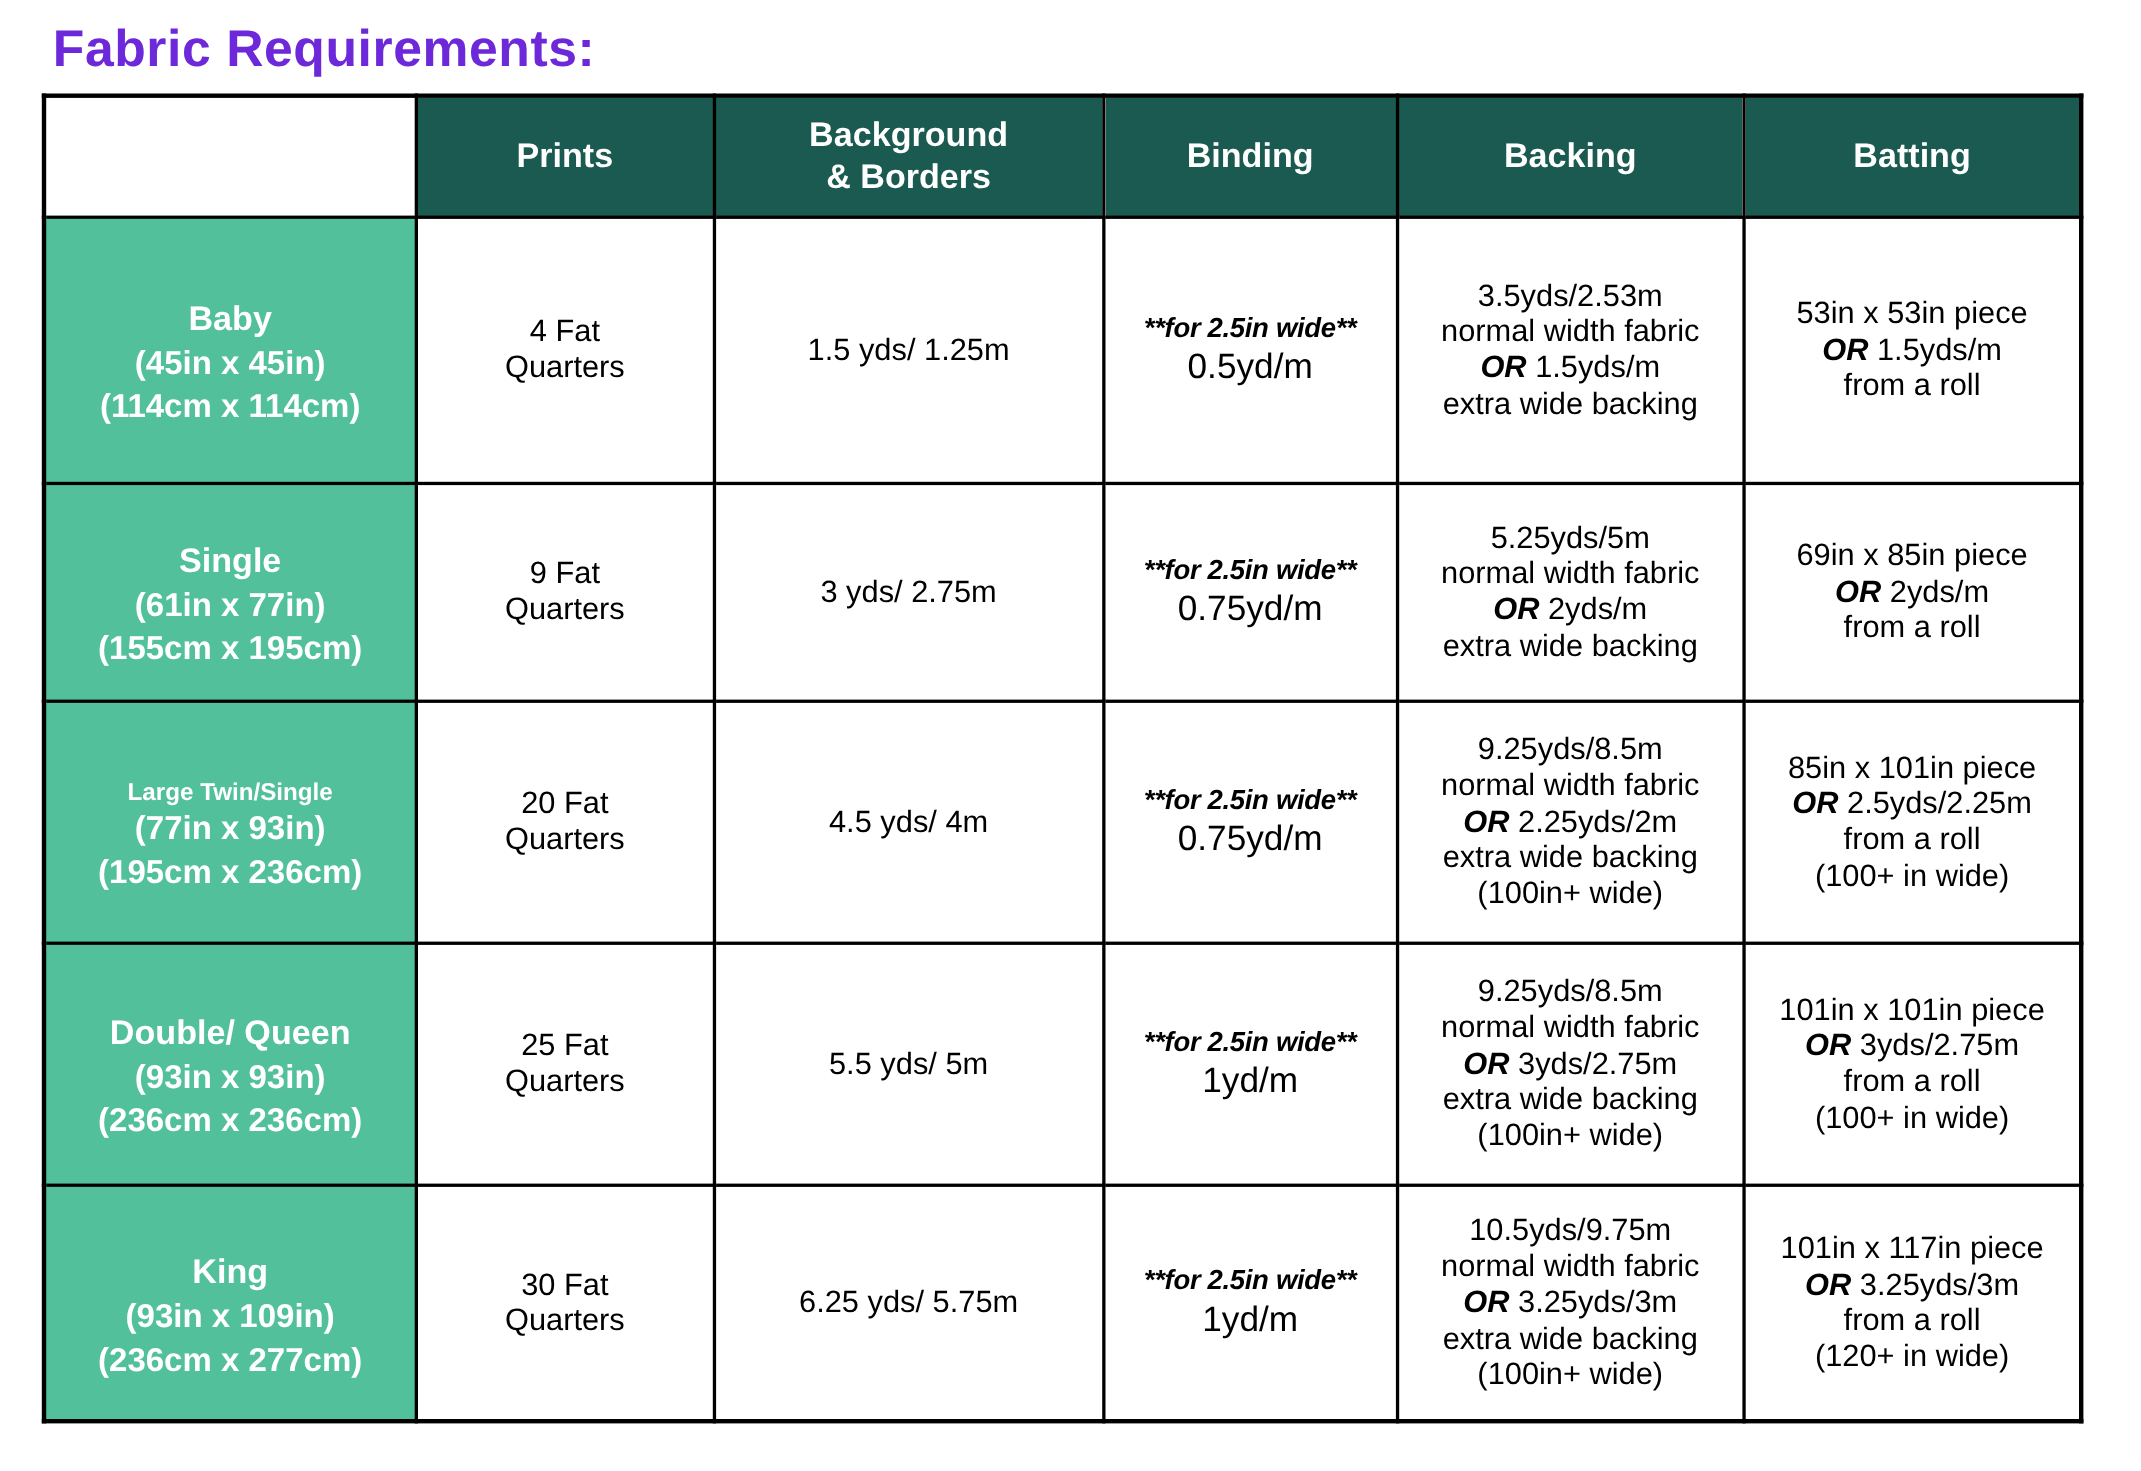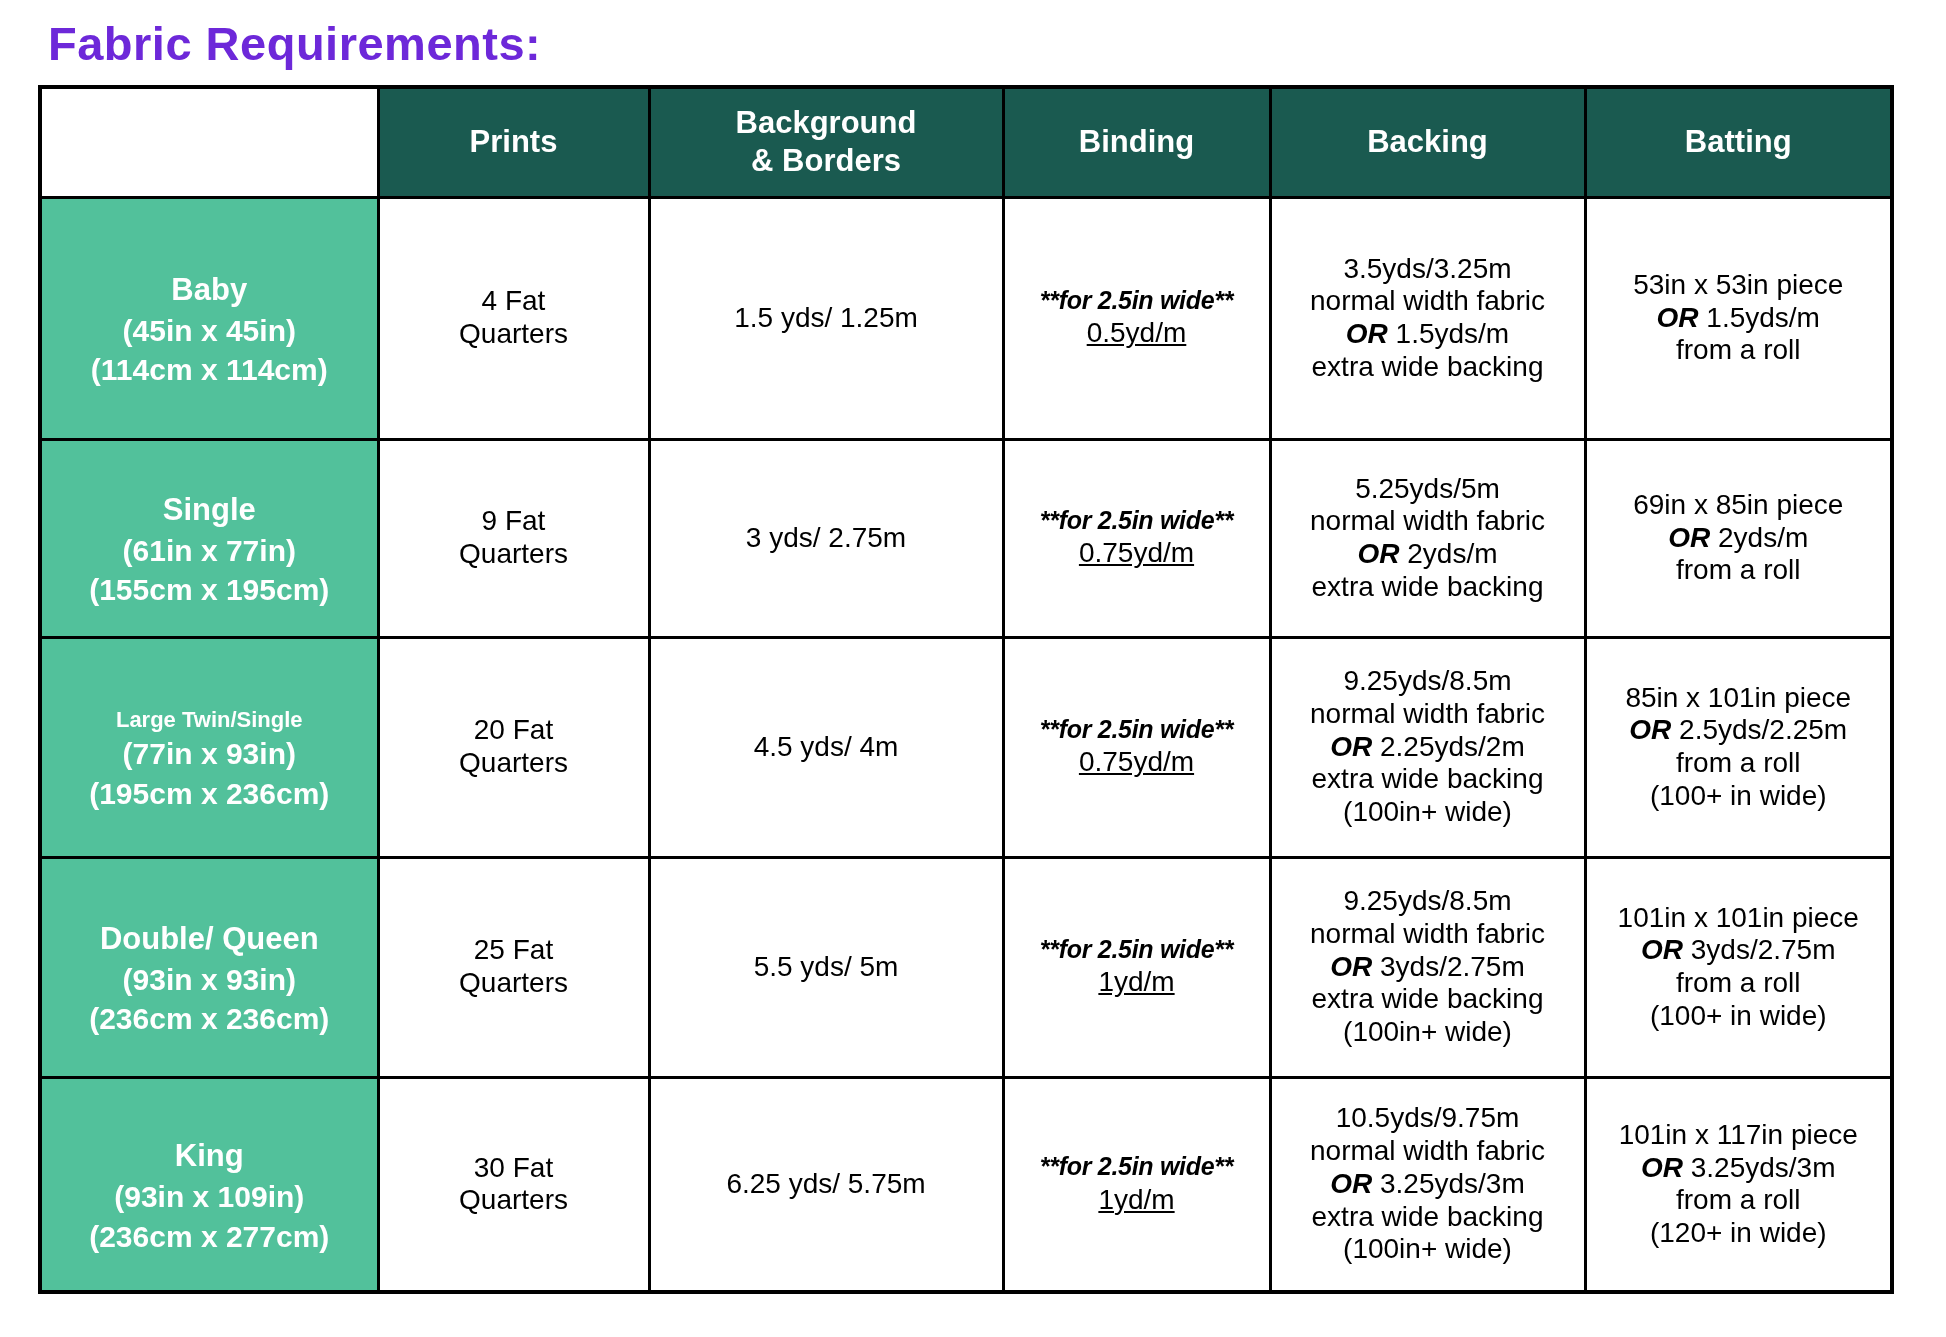--- a/index.html
+++ b/index.html
@@ -53,21 +53,21 @@
   }
   .req td.body{
     font-size:28px;line-height:1.17;
     background:#ffffff;
   }
   .rname{font-size:31px;margin-top:24px;}
   .note{
     font-weight:bold;font-style:italic;font-size:25px;
     letter-spacing:-0.3px;
   }
-  .bindval{font-size:28px;margin-top:2px;text-decoration:underline;}
+  .bindval{font-size:32px;margin-top:2px;}
   .or{font-weight:bold;font-style:italic;}
 </style>
 </head>
 <body>
 
 <div class="page-title">Fabric Requirements:</div>
 
 <table class="req">
   <colgroup>
     <col style="width:338px">
@@ -100,21 +100,21 @@
     <td class="body">
           <div>4 Fat</div>
           <div>Quarters</div>
         </td>
     <td class="body">1.5 yds/ 1.25m</td>
     <td class="body">
       <div class="note">**for 2.5in wide**</div>
       <div class="bindval">0.5yd/m</div>
     </td>
     <td class="body">
-          <div>3.5yds/3.25m</div>
+          <div>3.5yds/2.53m</div>
           <div>normal width fabric</div>
           <div><span class="or">OR</span> 1.5yds/m</div>
           <div>extra wide backing</div>
         </td>
     <td class="body">
           <div>53in x 53in piece</div>
           <div><span class="or">OR</span> 1.5yds/m</div>
           <div>from a roll</div>
         </td>
   </tr>

